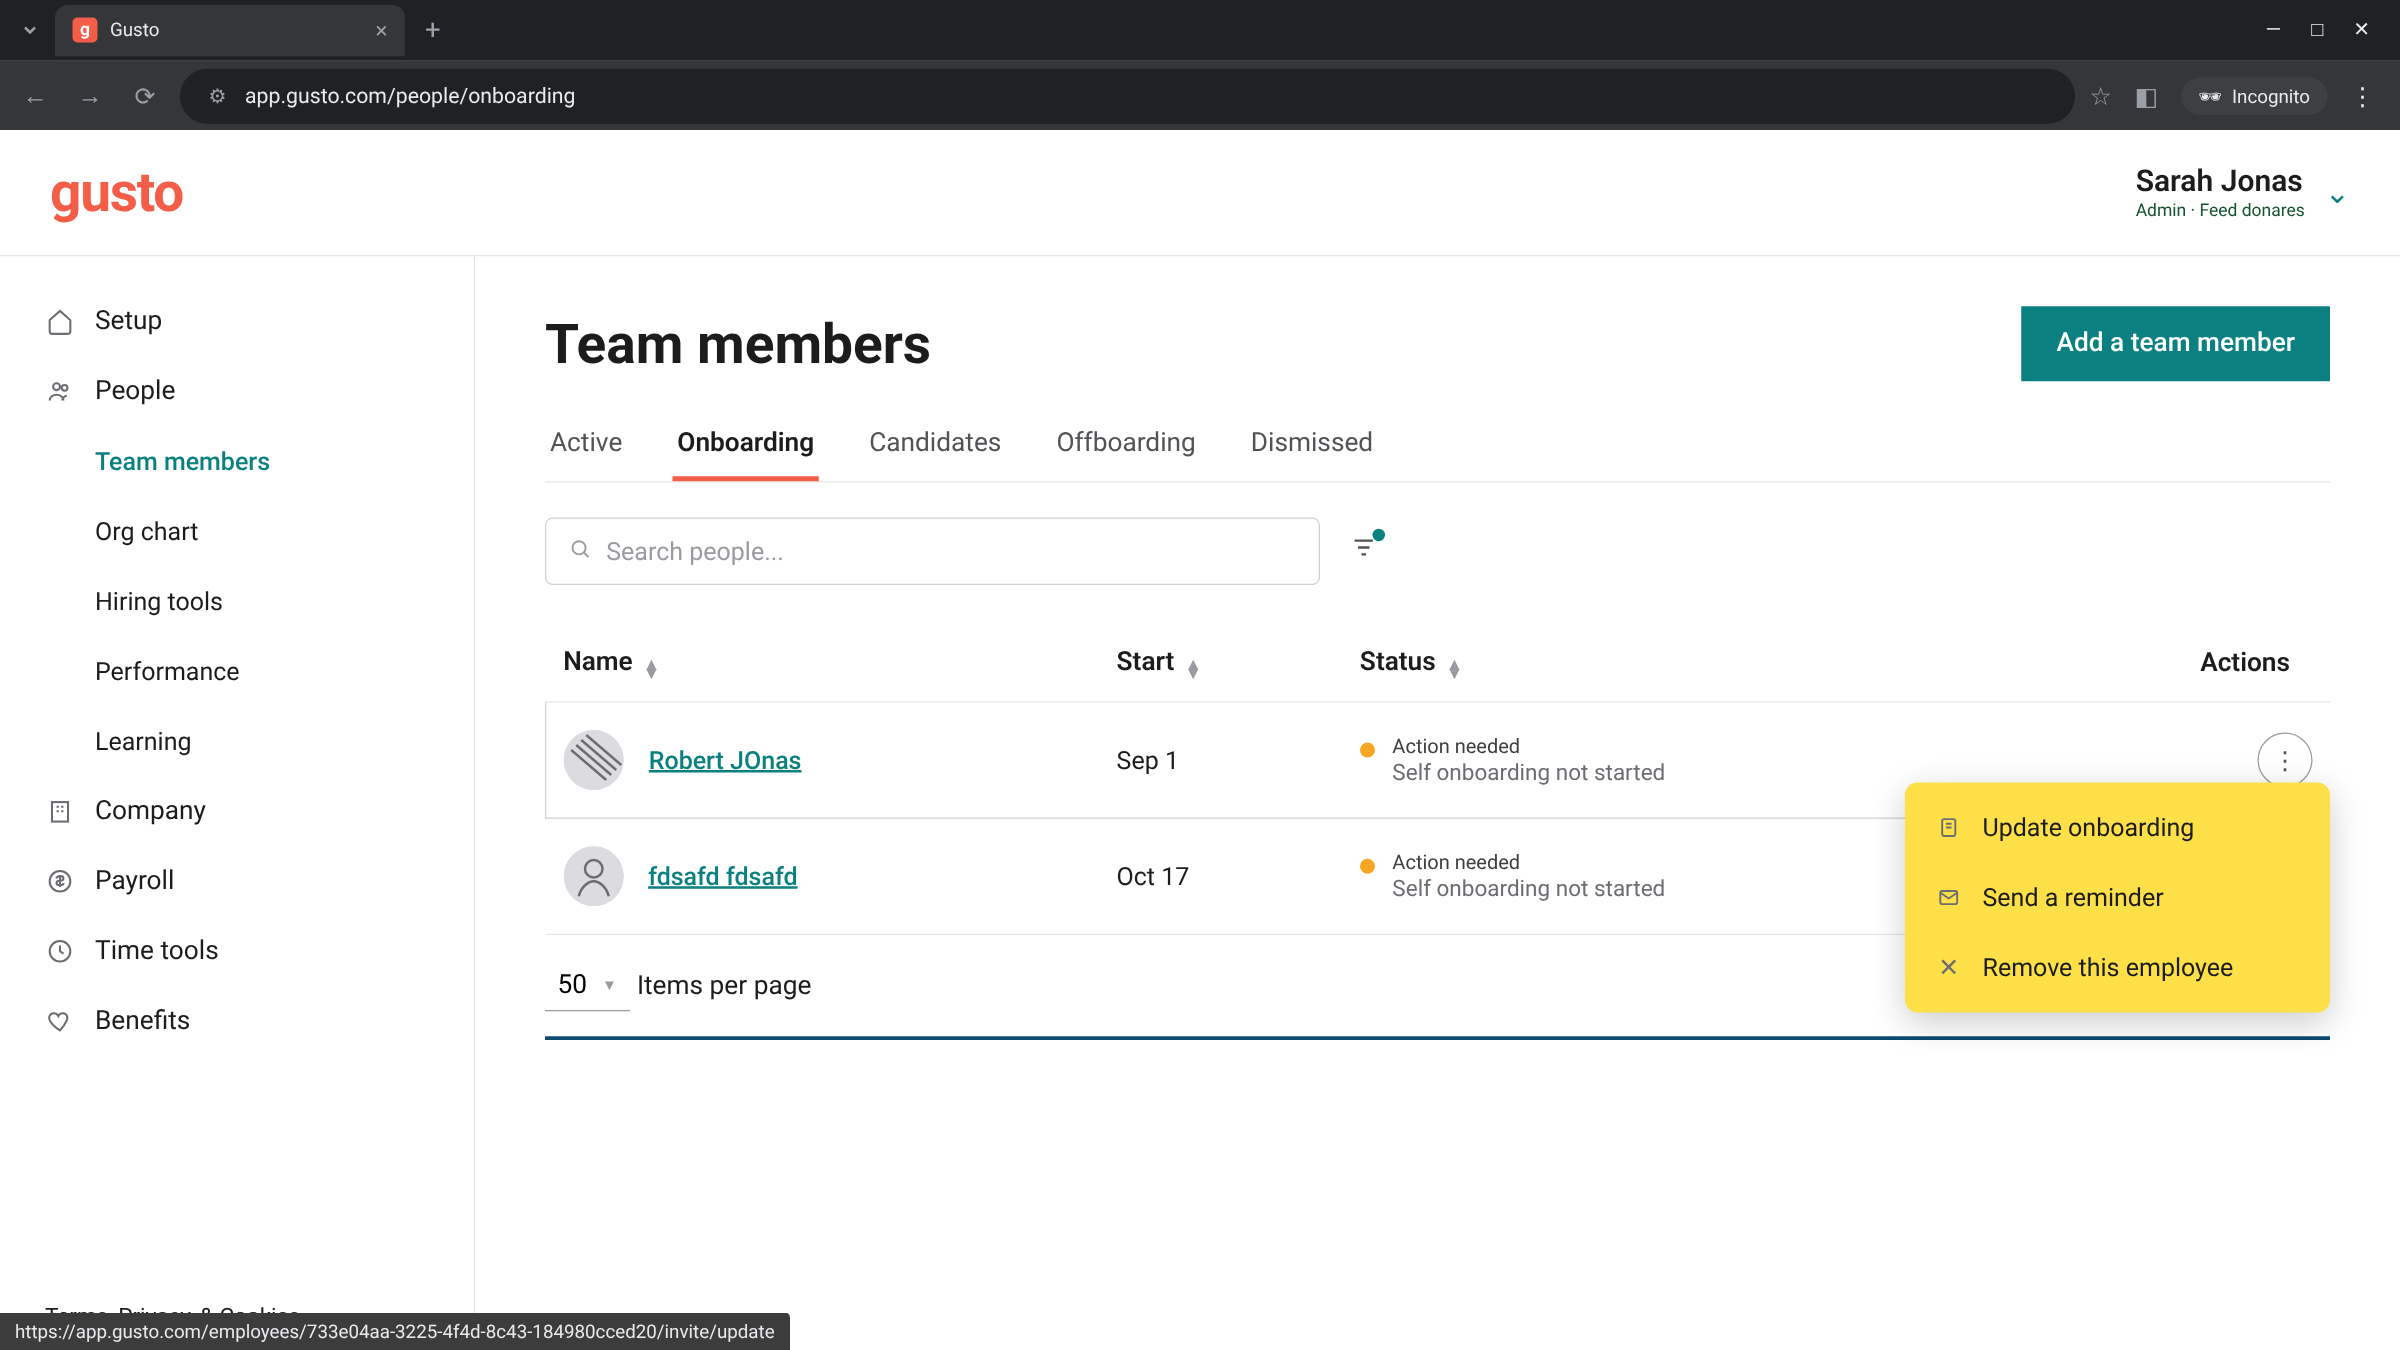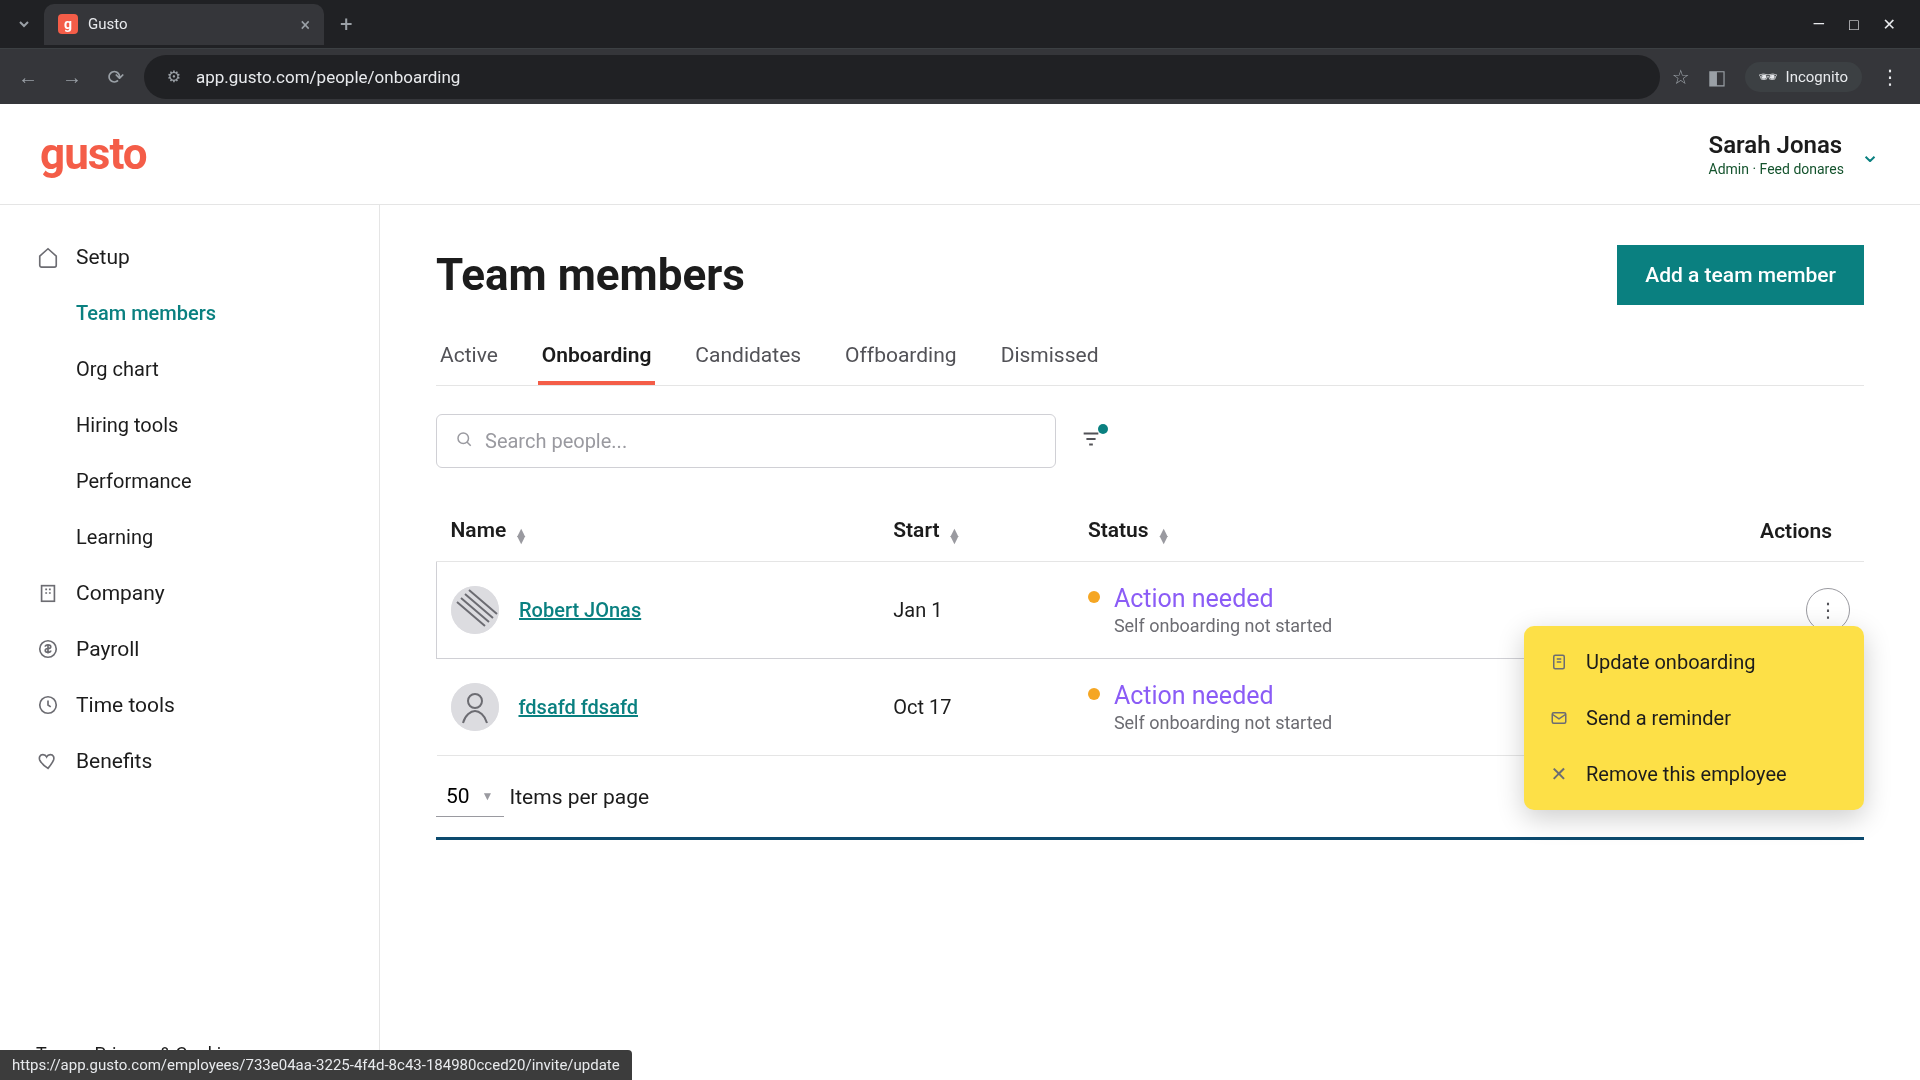--- a/index.html
+++ b/index.html
@@ -74,21 +74,21 @@
 .table th { text-align: left; font-size: 21px; font-weight: 600; color: #1c1c1c; padding: 18px 14px; border-bottom: 1px solid #e5e5e5; }
 .table th.actions { text-align: right; padding-right: 32px; }
 .sort-icon { margin-left: 8px; color: #9a9aa0; font-size: 14px; display: inline-flex; flex-direction: column; line-height: 7px; }
 .table td { padding: 22px 14px; border-bottom: 1px solid #e5e5e5; font-size: 20px; color: #1c1c1c; vertical-align: middle; }
 .name-cell { display: flex; align-items: center; gap: 20px; }
 .avatar { width: 48px; height: 48px; border-radius: 50%; background: #dcdce0; display: flex; align-items: center; justify-content: center; overflow: hidden; }
 .avatar svg { width: 48px; height: 48px; }
 .name-link { color: #0a8080; font-weight: 500; text-decoration: underline; cursor: pointer; }
 .status-cell { display: flex; align-items: flex-start; gap: 14px; }
 .status-dot { width: 12px; height: 12px; background: #f5a623; border-radius: 50%; margin-top: 7px; flex-shrink: 0; }
-.status-label { font-size: 25px; color: #8b5cf6; }
+.status-label { font-size: 16px; color: #404040; }
 .status-sub { font-size: 18px; color: #6c6c72; margin-top: 2px; }
 .action-cell { text-align: right; padding-right: 32px; position: relative; }
 .action-btn { width: 44px; height: 44px; border: 1px solid #d0d0d5; border-radius: 50%; background: #fff; display: inline-flex; align-items: center; justify-content: center; cursor: pointer; font-size: 20px; color: #525257; }
 .action-btn.active { border-color: #9a9aa0; }
 tr.row-active td:first-child,
 tr.row-active td:nth-child(2),
 tr.row-active td:nth-child(3) { border-top: 1px solid #d0d0d5; border-bottom: 1px solid #d0d0d5; }
 tr.row-active td:first-child { border-left: 1px solid #d0d0d5; }
 
 
@@ -161,20 +161,30 @@
   <div class="app-body">
 
     <div class="sidebar">
       <div class="nav-item">
         <span class="nav-icon">
             <svg viewBox="0 0 24 24">
               <path d="M3 11l9-8 9 8v10a2 2 0 01-2 2H5a2 2 0 01-2-2z"></path>
             </svg>
           </span>
         <span>Setup</span>
+      </div>
+      <div class="nav-item">
+        <span class="nav-icon">
+            <svg viewBox="0 0 24 24">
+              <circle cx="9" cy="8" r="3"></circle>
+              <circle cx="16" cy="9" r="2.5"></circle>
+              <path d="M3 20c0-3 3-5 6-5s6 2 6 5M14 20c0-2 2-4 4-4"></path>
+            </svg>
+          </span>
+        <span>People</span>
       </div>
       <div class="nav-item sub active">
         <span>Team members</span>
       </div>
       <div class="nav-item sub">
         <span>Org chart</span>
       </div>
       <div class="nav-item sub">
         <span>Hiring tools</span>
       </div>
@@ -281,21 +291,21 @@
               <div class="name-cell">
                 <div class="avatar">
                   <svg viewBox="0 0 48 48">
                       <circle cx="24" cy="24" r="24" fill="#dcdce0"></circle>
                       <path d="M10 12l28 24M14 8l28 24M6 16l28 24M18 4l28 24" stroke="#6c6c72" stroke-width="2"></path>
                     </svg>
                 </div>
                 <a class="name-link">Robert JOnas</a>
               </div>
             </td>
-            <td>Jan 1</td>
+            <td>Sep 1</td>
             <td>
               <div class="status-cell">
                 <span class="status-dot"></span>
                 <div>
                   <div class="status-label">Action needed</div>
                   <div class="status-sub">Self onboarding not started</div>
                 </div>
               </div>
             </td>
             <td class="action-cell">

